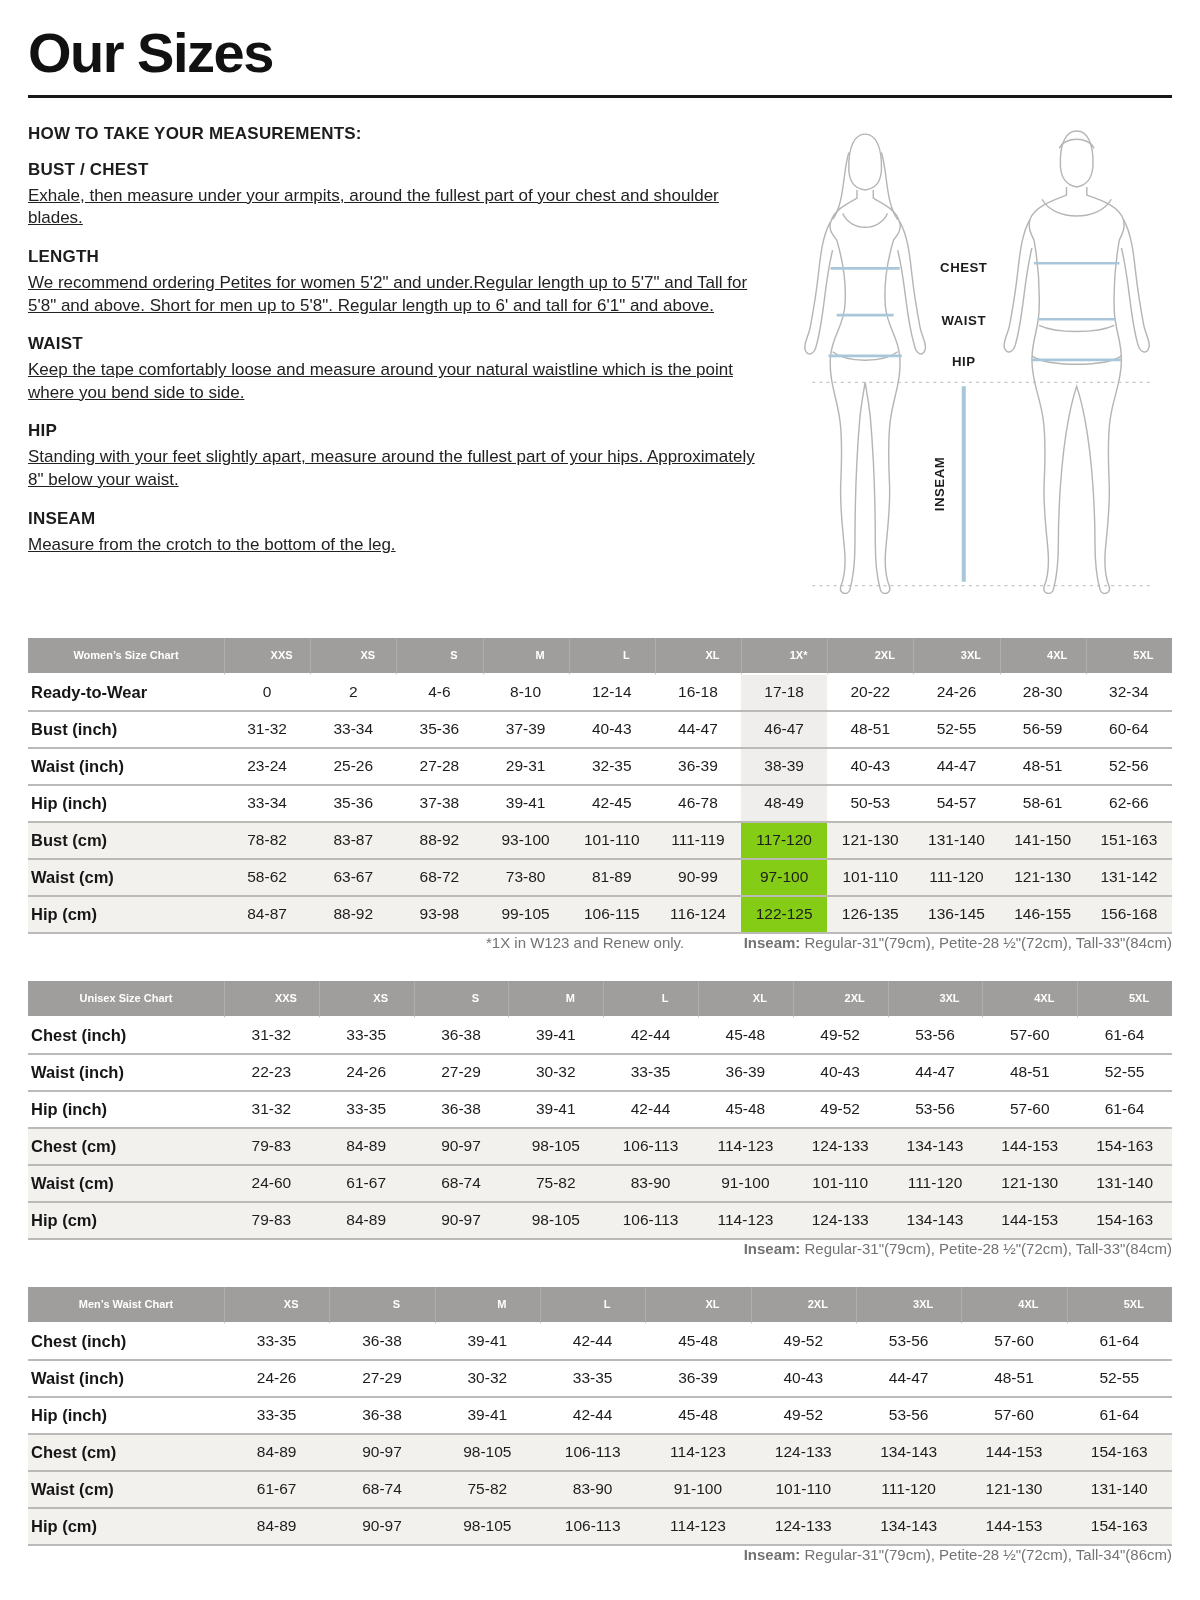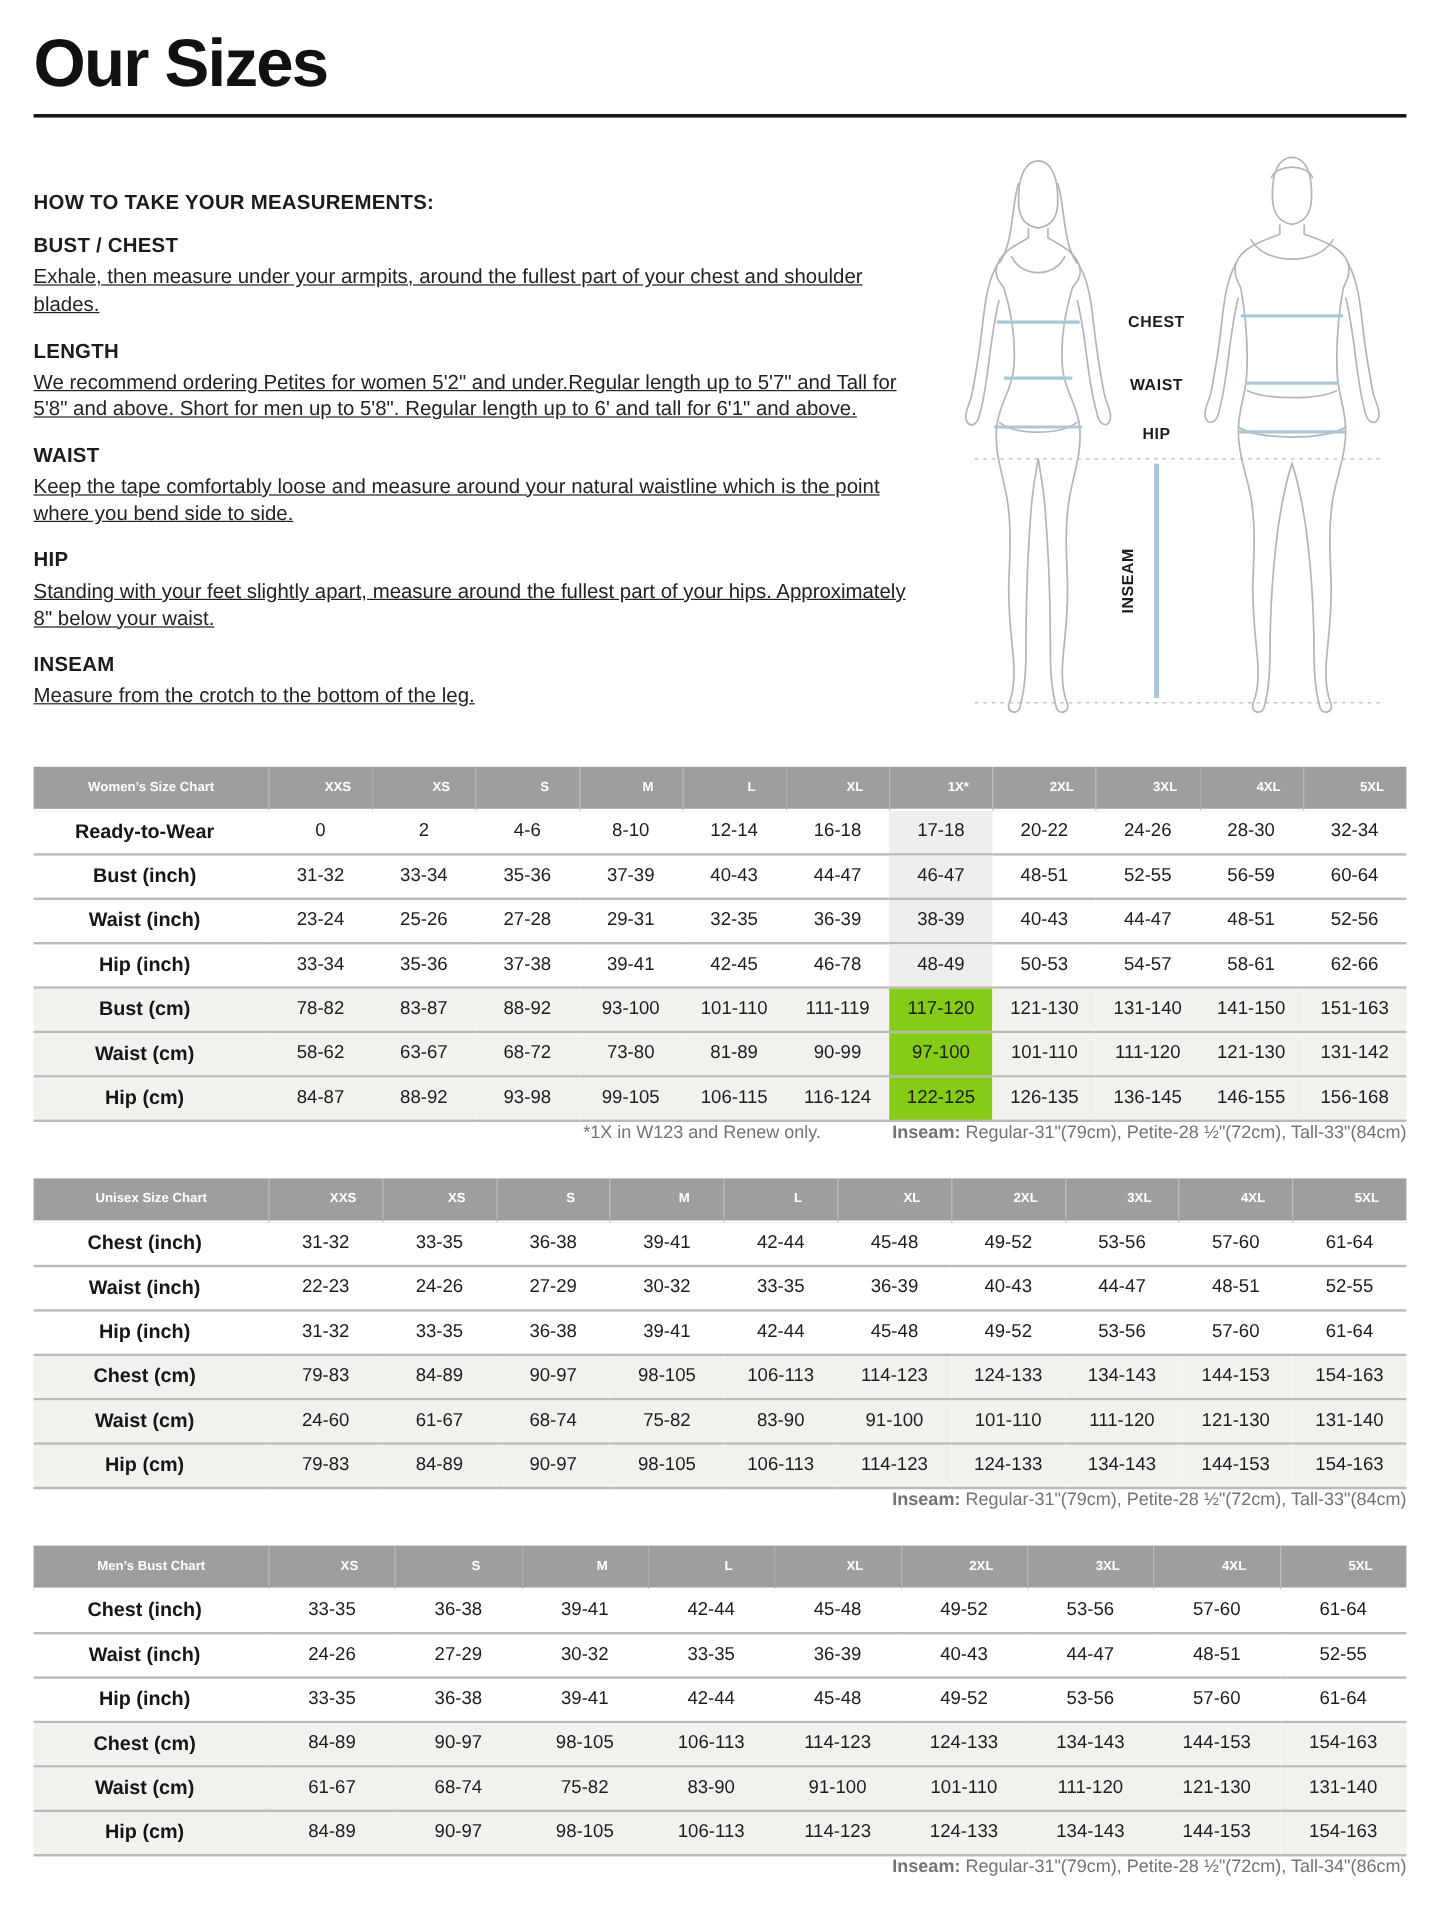--- a/index.html
+++ b/index.html
@@ -10,21 +10,21 @@
     color:#1c1c1c;
     overflow:hidden;
   }
   .page { padding:24px 28px 10px 28px; width:1200px; }
 
   
   .page-title { font-size:56px; font-weight:800; letter-spacing:-1.5px; color:#111; line-height:1.05; }
   .title-rule { border:none; border-top:3px solid #181818; margin:12px 0 26px 0; }
 
   
-  .top-section { display:flex; align-items:flex-end; }
+  .top-section { display:flex; align-items:flex-start; }
   .instructions { flex:1; max-width:755px; padding-right:10px; }
   .how-heading { font-size:17px; font-weight:800; letter-spacing:.2px; margin-bottom:16px; }
   .inst-section { margin-bottom:17px;margin-top:12px; }
   .inst-title { font-size:17px; font-weight:800; letter-spacing:.2px; margin-bottom:5px; }
   .inst-body { font-size:17px; line-height:1.33; color:#222;text-decoration:underline; }
 
   
   .diagram-wrap { width:388px; margin-top:2px; }
   svg text.meas-label { font-family:"Liberation Sans",sans-serif; font-size:13px; font-weight:700; fill:#1c1c1c; letter-spacing:.5px; }
 
@@ -34,21 +34,21 @@
   .size-table th, .size-table td {
     height:37px; text-align:center; vertical-align:middle;
     font-size:15.5px; padding:0 3px;
     border-bottom:2px solid #bbbab8;
   }
   .size-table thead th {
     background:#9f9e9d; color:#ffffff; font-weight:700; font-size:11px;
     border-bottom:2px solid #ffffff;
   }
   .size-table thead th + th { border-left:1px solid rgba(255,255,255,.18);padding-left:31px; }
-  .size-table td.row-label { text-align:center; padding-right:14px; font-weight:700; font-size:16.5px; color:#161616; }
+  .size-table td.row-label { text-align:left; padding-right:14px; font-weight:700; font-size:16.5px; color:#161616; }
   .size-table td.size-cell { color:#1d1d1d; }
   .size-table td.hl-col { background:#efeeec; }
   .size-table tr.cm-row td { background:#f2f1ee; }
   .size-table tr.cm-row td.hl-col { background:#84cc16; }
 
   
   .fn-row { width:1144px; display:flex; align-items:baseline; font-size:15px; color:#737373; }
   .fn-star { margin-left:458px; }
   .fn-inseam { margin-left:auto; }
   .fn-row.right-only .fn-inseam { margin-left:auto; }
@@ -402,21 +402,21 @@
           <col>
           <col>
           <col>
           <col>
           <col>
           <col>
           <col>
         </colgroup>
         <thead>
           <tr>
-            <th>Men’s Bust Chart</th>
+            <th>Men’s Waist Chart</th>
             <th>XS</th>
             <th>S</th>
             <th>M</th>
             <th>L</th>
             <th>XL</th>
             <th>2XL</th>
             <th>3XL</th>
             <th>4XL</th>
             <th>5XL</th>
           </tr>

